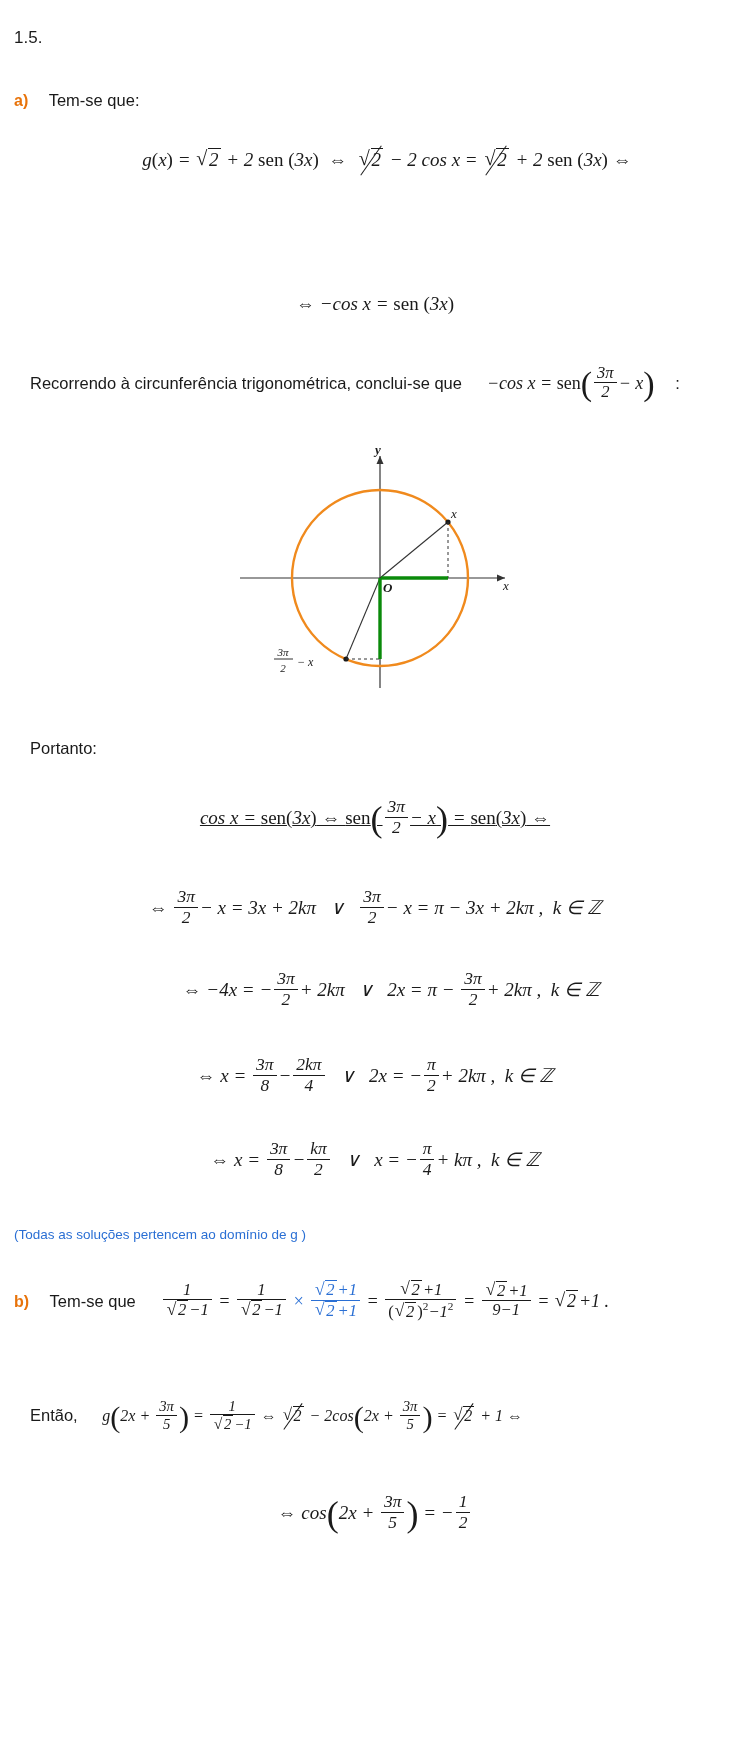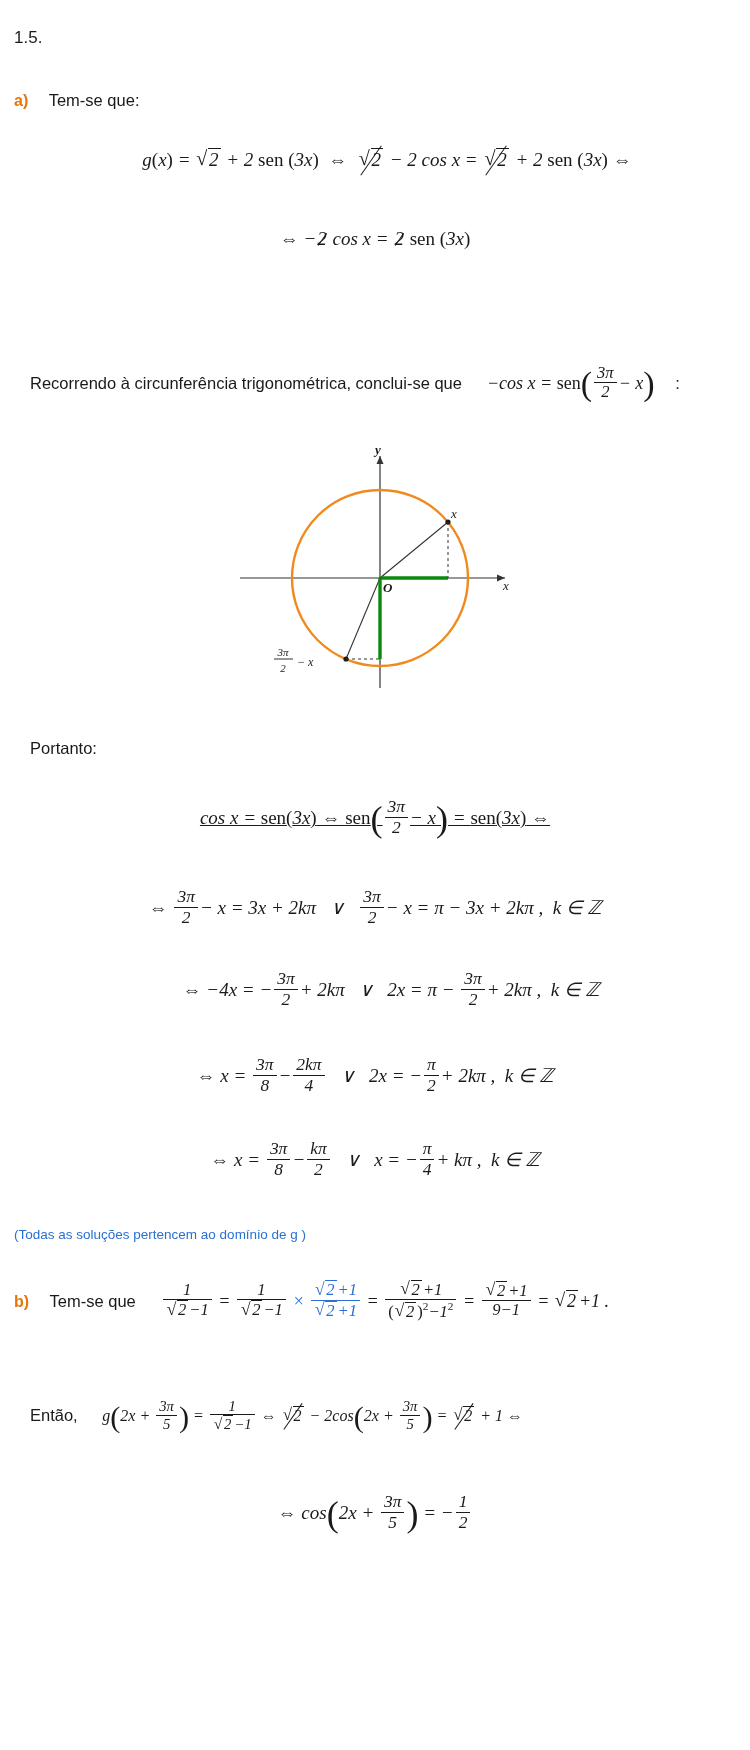--- a/index.html
+++ b/index.html
@@ -157,26 +157,26 @@
   <div class="centered" style="position:absolute; left:0; top:148px; width:750px;margin-left:12px;">
     <span class="math">
       g<span class="med-paren">(</span>x<span class="med-paren">)</span> =
       <span class="sqrt"><span class="rad">2</span></span> + 2<span class="up"> sen </span><span class="med-paren">(</span>3x<span class="med-paren">)</span>
       &nbsp;⇔&nbsp;
       <span class="cancel"><span class="sqrt"><span class="rad">2</span></span></span> − 2 cos&nbsp;x =
       <span class="cancel"><span class="sqrt"><span class="rad">2</span></span></span> + 2<span class="up"> sen </span><span class="med-paren">(</span>3x<span class="med-paren">)</span> ⇔
     </span>
   </div>
 
-  <div class="centered" style="position:absolute; left:0; top:228px; width:750px;">
-    <span class="math">
-      ⇔ −<span class="cancel">2</span> cos&nbsp;x = <span class="cancel">2</span><span class="up"> sen </span><span class="med-paren">(</span>3x<span class="med-paren">)</span>
-    </span>
-  </div>
-
+
+  <div class="centered" style="position:absolute; left:0; top:293px; width:750px;">
+    <span class="math">
+      ⇔ −cos&nbsp;x = <span class="up">sen </span><span class="med-paren">(</span>3x<span class="med-paren">)</span>
+    </span>
+  </div>
 
   <div class="block" style="position:absolute; left:0; top:366px; width:750px;">
     <span class="para">Recorrendo à circunferência trigonométrica, conclui-se que</span>
     <span class="math" style="font-size:18px;">
       &nbsp;−cos&nbsp;x = <span class="up">sen</span><span class="big-paren">(</span><span class="frac"><span class="num">3π</span><span class="den">2</span></span>− x<span class="big-paren">)</span>
     </span><span class="para">:</span>
   </div>
 
   <div style="position:absolute; left:0; top:438px; width:750px;">
     <svg class="circle-figure" width="320" height="260" viewBox="0 0 320 260">

